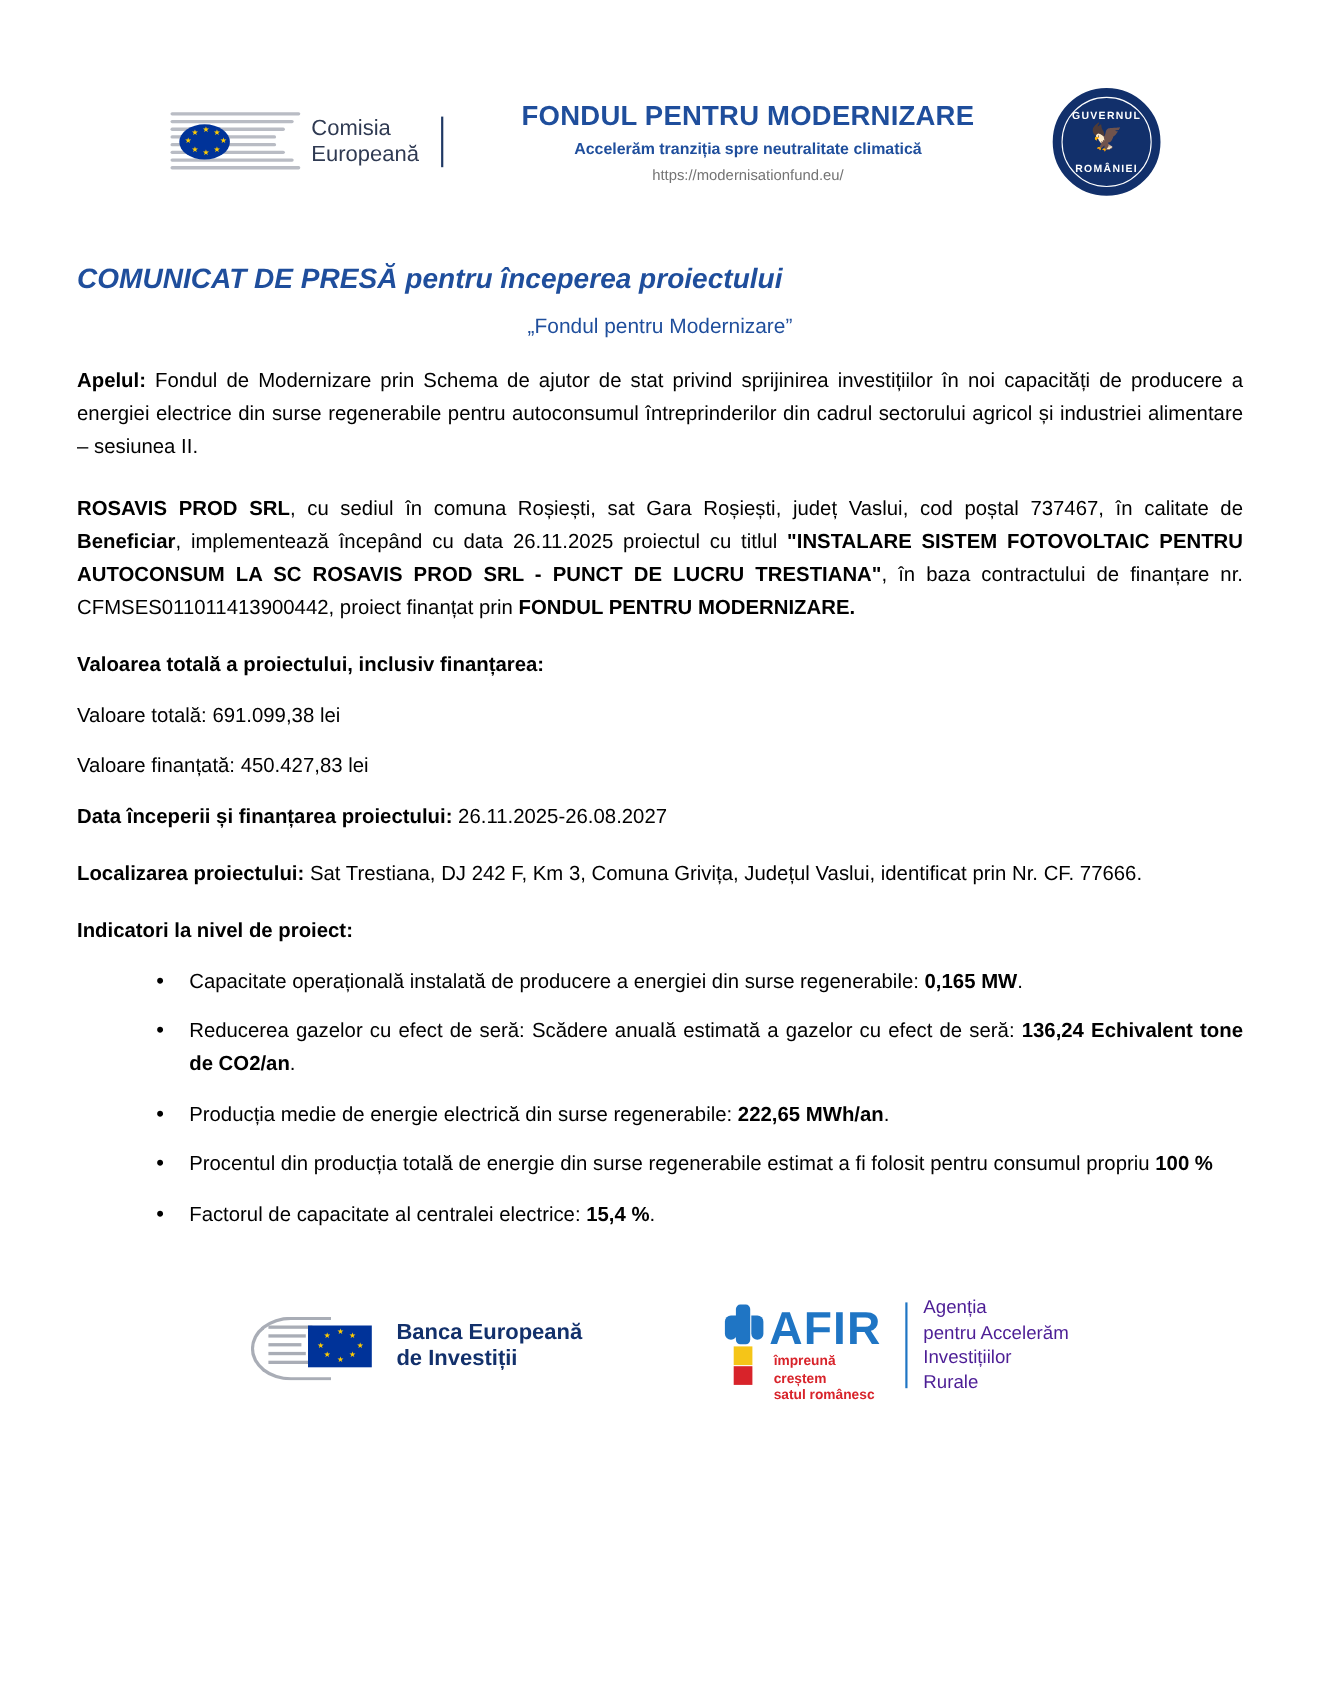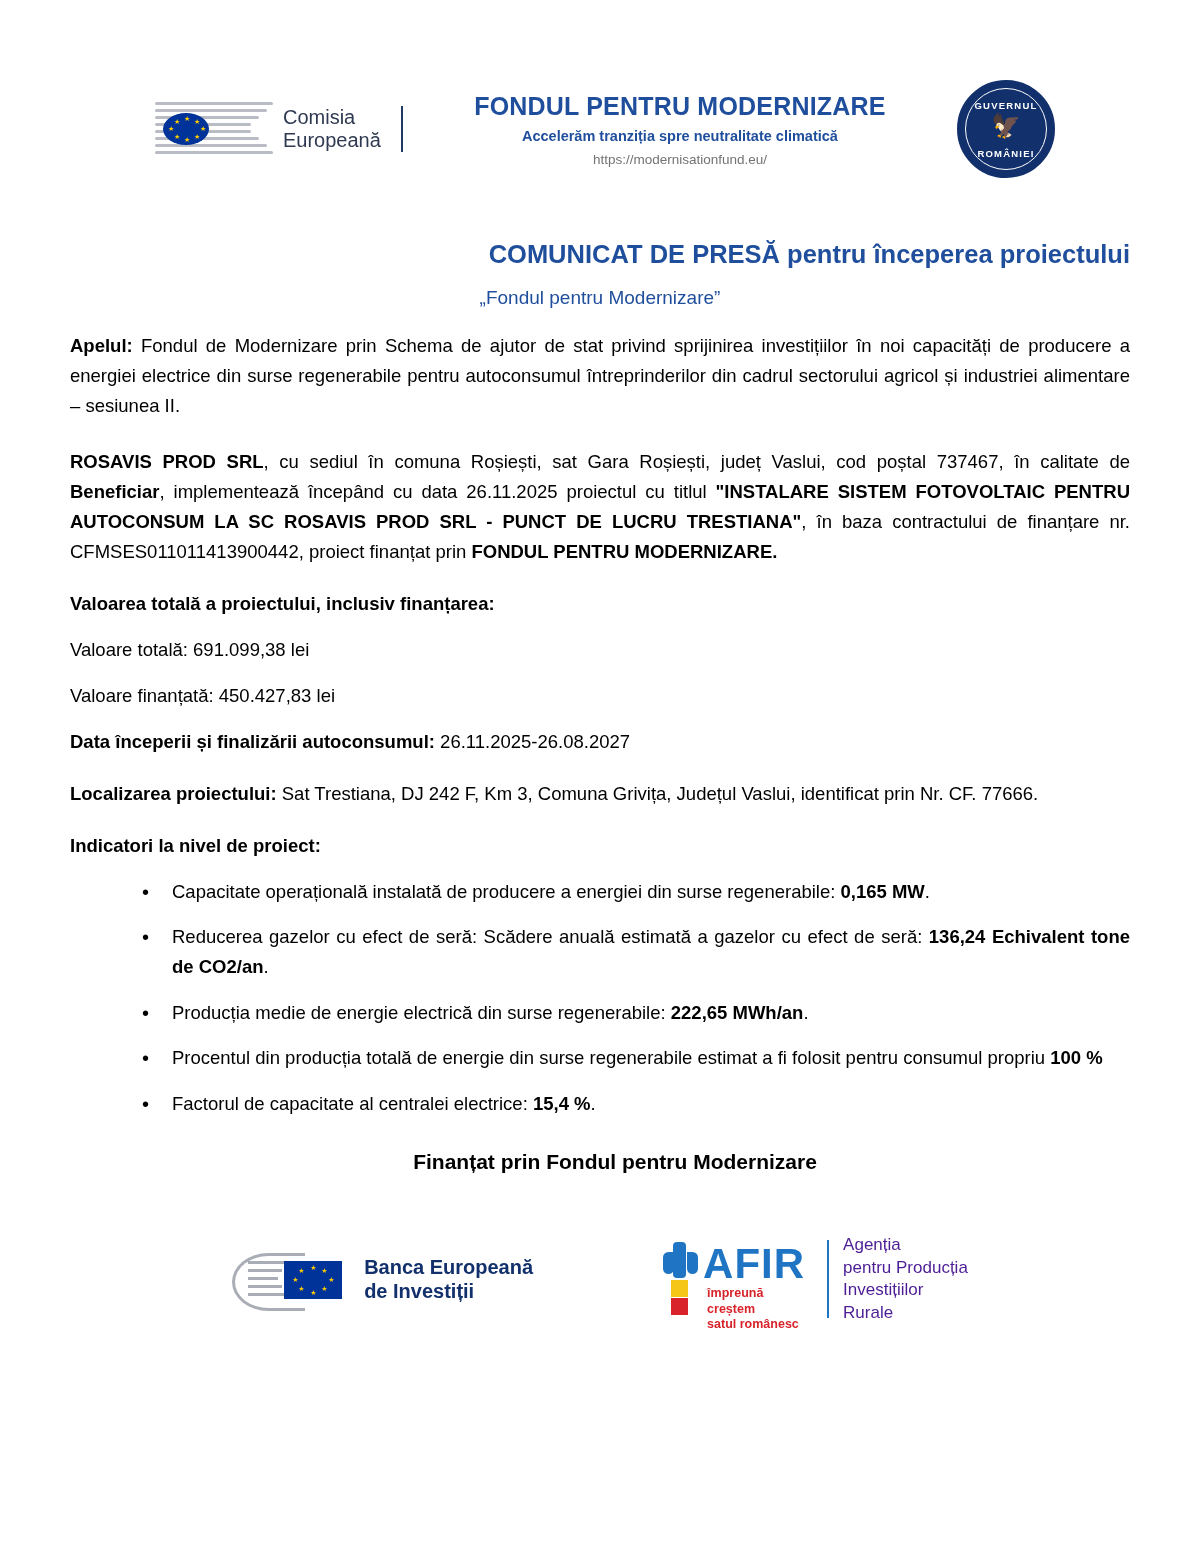--- a/index.html
+++ b/index.html
@@ -136,25 +136,26 @@
   .gov-logo .gov-t2 {
     font-size: 9.5px;
     letter-spacing: 1.2px;
     font-weight: bold;
     z-index: 2;
     margin-top: 19px;
   }
 
   
   .doc-title {
-    text-align: right;
+    text-align: left;
     color: #1f4e9c;
     font-size: 25.5px;
     font-weight: bold;
     margin: 52px 0 0 0;
+    font-style: italic;
   }
   .doc-subtitle {
     text-align: center;
     color: #1f4e9c;
     font-size: 19px;
     margin: 18px 0 0 0;
   }
   p.body-par {
     font-size: 18.5px;
     line-height: 1.62;
@@ -395,21 +396,21 @@
     <b>ROSAVIS PROD SRL</b><span>,  cu sediul în comuna Roșiești, sat Gara Roșiești, județ Vaslui, cod poștal 737467, în calitate de </span><b>Beneficiar</b><span>, implementează începând cu data 26.11.2025 proiectul cu titlul  </span><b>"INSTALARE SISTEM FOTOVOLTAIC PENTRU AUTOCONSUM LA SC ROSAVIS PROD SRL - PUNCT DE LUCRU TRESTIANA"</b><span>, în baza contractului de finanțare nr. CFMSES011011413900442, proiect finanțat prin  </span><b>FONDUL PENTRU MODERNIZARE.</b>
   </p>
 
   <p class="section-head">Valoarea totală a proiectului, inclusiv finanțarea:</p>
 
   <p class="value-line">Valoare totală: 691.099,38 lei</p>
 
   <p class="value-line">Valoare finanțată: 450.427,83 lei</p>
 
   <p class="value-line">
-    <b>Data începerii și finalizării autoconsumul:</b><span> 26.11.2025-26.08.2027</span>
+    <b>Data începerii și finanțarea proiectului:</b><span> 26.11.2025-26.08.2027</span>
   </p>
 
   <p class="body-par">
     <b>Localizarea proiectului:</b><span> Sat Trestiana, DJ 242 F, Km 3, Comuna Grivița, Județul Vaslui, identificat prin Nr. CF. 77666.</span>
   </p>
 
   <p class="section-head">Indicatori la nivel de proiect:</p>
 
   <ul class="indicators">
     <li>
@@ -422,21 +423,20 @@
       <span>Producția medie de energie electrică din surse regenerabile: </span><b>222,65 MWh/an</b><span>.</span>
     </li>
     <li>
       <span>Procentul din producția totală de energie din surse regenerabile estimat a fi folosit pentru consumul propriu </span><b>100 %</b><span></span>
     </li>
     <li>
       <span>Factorul de capacitate al centralei electrice: </span><b>15,4 %</b><span>.</span>
     </li>
   </ul>
 
-  <div class="finantat">Finanțat prin Fondul pentru Modernizare</div>
 
   <div class="footer">
 
     <div class="bei">
       <div class="bei-mark">
         <div class="swoosh"></div>
         <div class="bar" style="top:14px; width:40px;"></div>
         <div class="bar" style="top:22px; width:34px;"></div>
         <div class="bar" style="top:30px; width:30px;"></div>
         <div class="bar" style="top:38px; width:34px;"></div>
@@ -467,21 +467,21 @@
         <div class="blockR"></div>
         <div class="afir-word">AFIR</div>
         <div class="afir-slogan">
           <div>împreună creștem</div>
           <div>satul românesc</div>
         </div>
       </div>
       <div class="afir-divider"></div>
       <div class="afir-agency">
         <div>Agenția</div>
-        <div>pentru Producția</div>
+        <div>pentru Accelerăm</div>
         <div>Investițiilor</div>
         <div>Rurale</div>
       </div>
     </div>
 
   </div>
 
 </div>
 
 </body></html>

